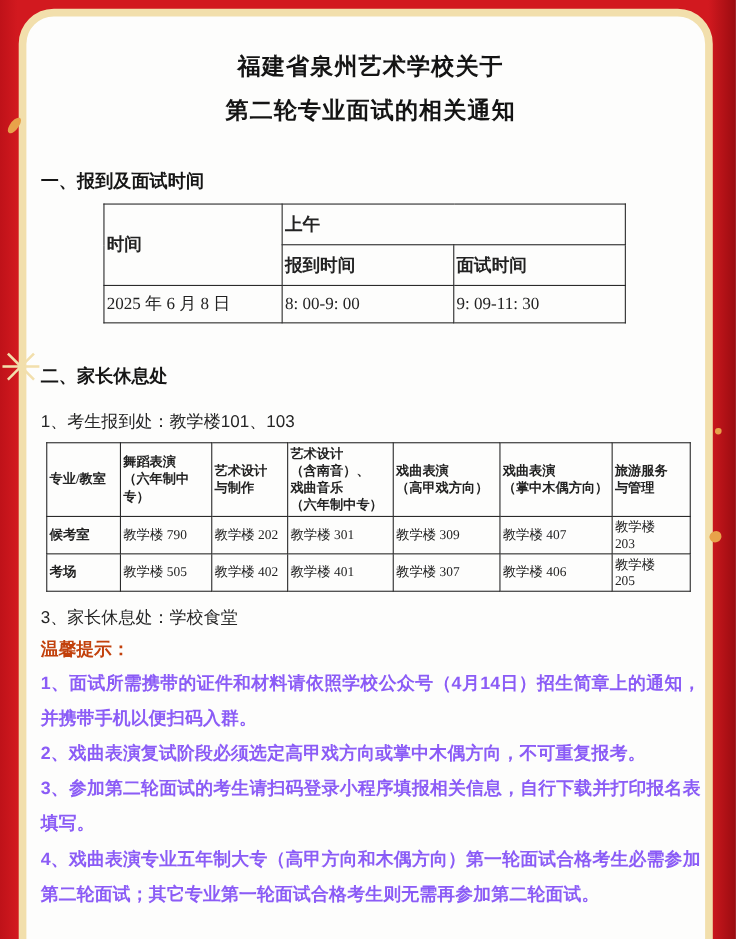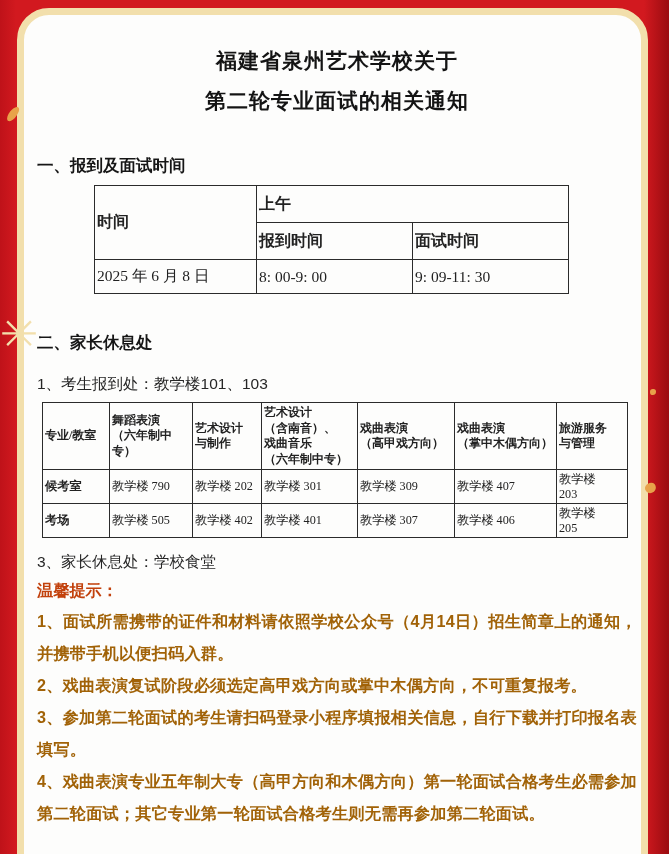--- a/index.html
+++ b/index.html
@@ -89,21 +89,21 @@
     line-height: 19px;
     color: #c2410c;
   }
   .notes { margin-top: 5px; }
   .note {
     margin: 0;
     font-size: 16.2px;
     font-weight: bold;
     line-height: 32px;
     text-align: justify;
-    color: #a16207;
+    color: #8b5cf6;
     letter-spacing: 0.2px;
   }
   
   .firework {
     position: absolute;
     left: -6px; top: 306px;
     width: 50px; height: 56px;
     font-family: "DejaVu Sans", sans-serif;
     font-size: 46px; line-height: 56px;
     color: #f2dfac;

